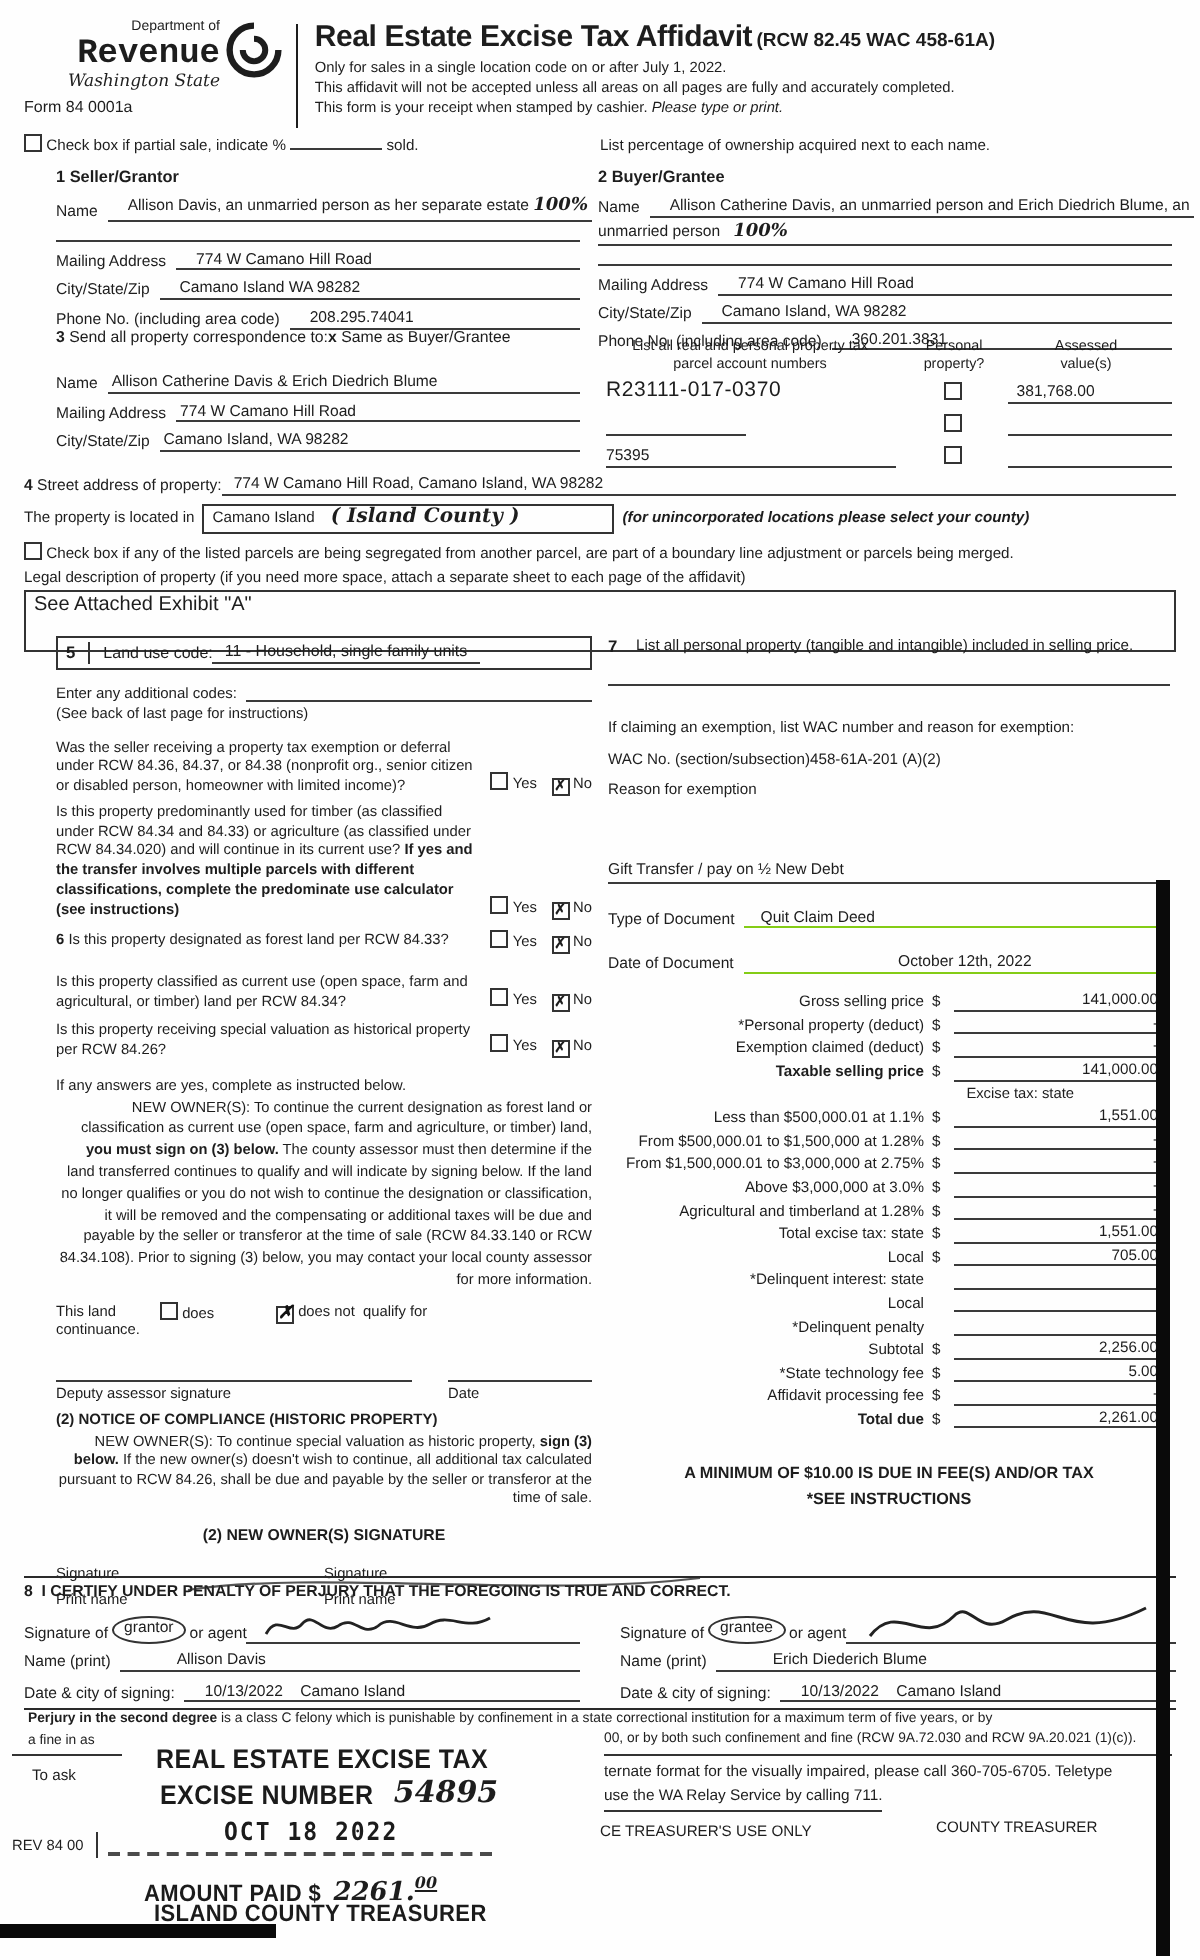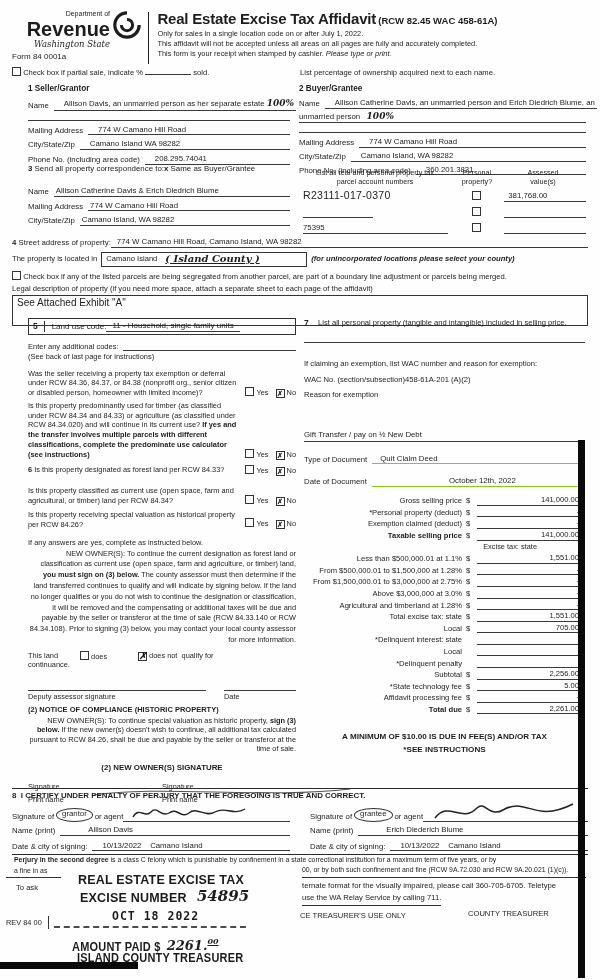--- a/index.html
+++ b/index.html
@@ -6,21 +6,21 @@
   #page{position:relative;width:600px;height:980px;background:#fefefe;color:#1d1d1d;
         font-family:"Liberation Sans",sans-serif;font-size:7.6px;line-height:1.25;overflow:hidden;}
   b,.b{font-weight:bold;}
   .rule{border-top:1px solid #2a2a2a;}
   
   #hdr{position:absolute;top:10px;left:12px;width:576px;display:flex;}
   .logo-block{width:132px;}
   .logo-row{display:flex;align-items:flex-start;}
   .dept-lines{text-align:right;width:98px;}
   .dept-small{font-size:7px;}
-  .dept-big{font-family:Liberation Sans, sans-serif;font-weight:bold;font-size:20px;line-height:1;}
+  .dept-big{font-family:Liberation Mono, monospace;font-weight:bold;font-size:17px;line-height:1;}
   .dept-state{font-family:"DejaVu Serif",serif;font-style:italic;font-size:8.5px;}
   .logo-mark{width:30px;height:30px;margin-left:2px;}
   .form-no{font-size:8px;margin-top:3px;}
   .hdr-div{width:1.4px;background:#1d1d1d;height:52px;margin:2px 8px 0 4px;}
   .title{font-size:15px;font-weight:bold;letter-spacing:-0.2px;}
   .title-ref{font-size:9.5px;font-weight:bold;}
   .sub{font-size:7.4px;line-height:1.4;}
   
   #toprow{position:absolute;top:67px;left:12px;width:576px;display:flex;justify-content:space-between;align-items:flex-end;}
   .cb{display:inline-block;width:7px;height:7px;border:1px solid #333;font-size:7px;line-height:7px;
@@ -43,21 +43,21 @@
   .phead{display:flex;text-align:center;font-size:7.2px;align-items:flex-start;}
   .ph1{width:152px;} .ph2{width:52px;} .ph3{width:80px;}
   .prow{display:flex;align-items:flex-end;height:16px;font-size:7.8px;}
   .prow .pc1{width:146px;padding-left:4px;} .prow .pc2{width:56px;text-align:center;} .prow .pc3{width:82px;}
   .parcel-big{font-size:10.5px;letter-spacing:0.3px;}
   .pul{border-bottom:1px solid #3a3a3a;display:block;}
   #sec4{position:absolute;top:237px;left:12px;width:576px;}
   .inline-flex{display:flex;align-items:flex-end;}
   .located-box{border:1px solid #333;width:196px;height:13px;display:inline-flex;align-items:center;
                padding:0 4px;margin:0 4px;}
-  .hand-county{font-size:10px;margin-left:8px;white-space:nowrap;text-decoration:underline;}
+  .hand-county{font-size:10px;margin-left:8px;white-space:nowrap;}
   .legalbox{border:1px solid #333;height:27px;margin-top:1px;font-size:10px;padding:1px 4px;}
   
   #colL{position:absolute;top:318px;left:28px;width:268px;font-size:7.4px;}
   #colR{position:absolute;top:318px;left:304px;width:281px;font-size:7.6px;}
   .lubox{border:1px solid #333;display:flex;align-items:center;padding:2px 4px;font-size:8px;}
   .lubox .n5{font-weight:bold;font-size:8.4px;padding-right:6px;border-right:1px solid #333;margin-right:7px;}
   .luval{border-bottom:1px solid #3a3a3a;padding:0 6px;}
   .q{position:relative;padding-right:58px;margin-top:7px;line-height:1.32;}
   .q .yn{position:absolute;right:0;bottom:0;white-space:nowrap;}
   .yn .cb{margin-right:2px;}

